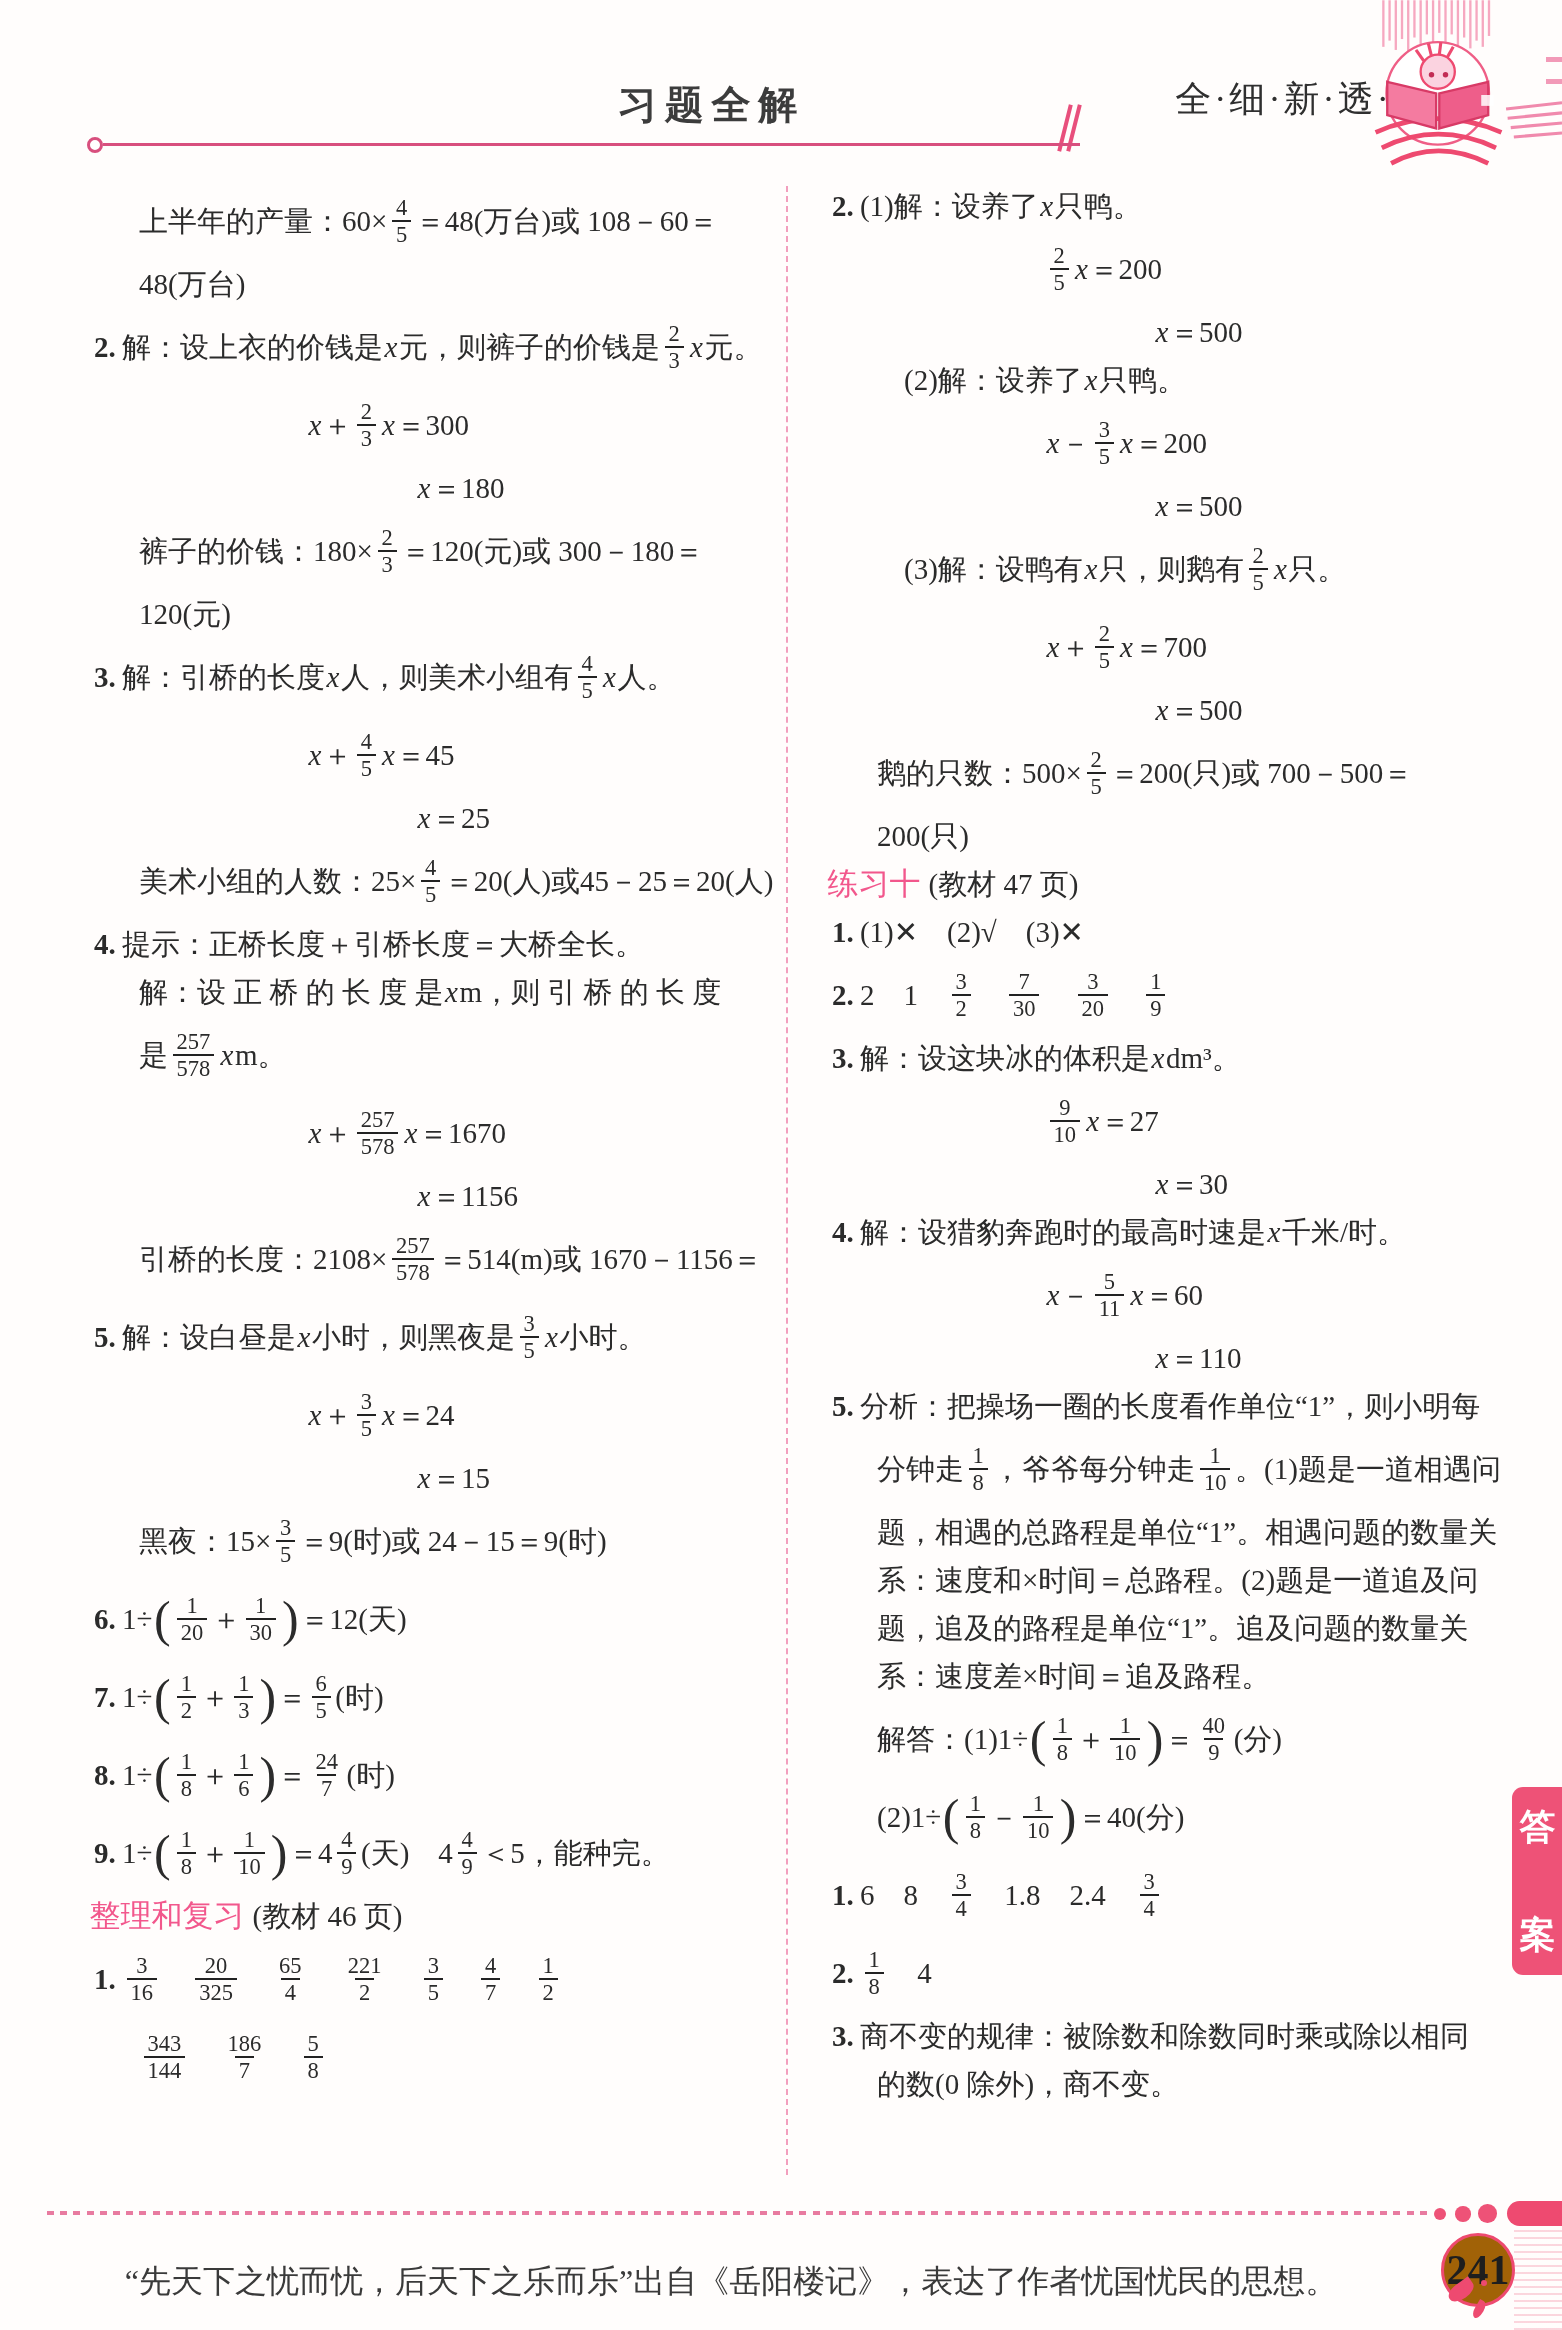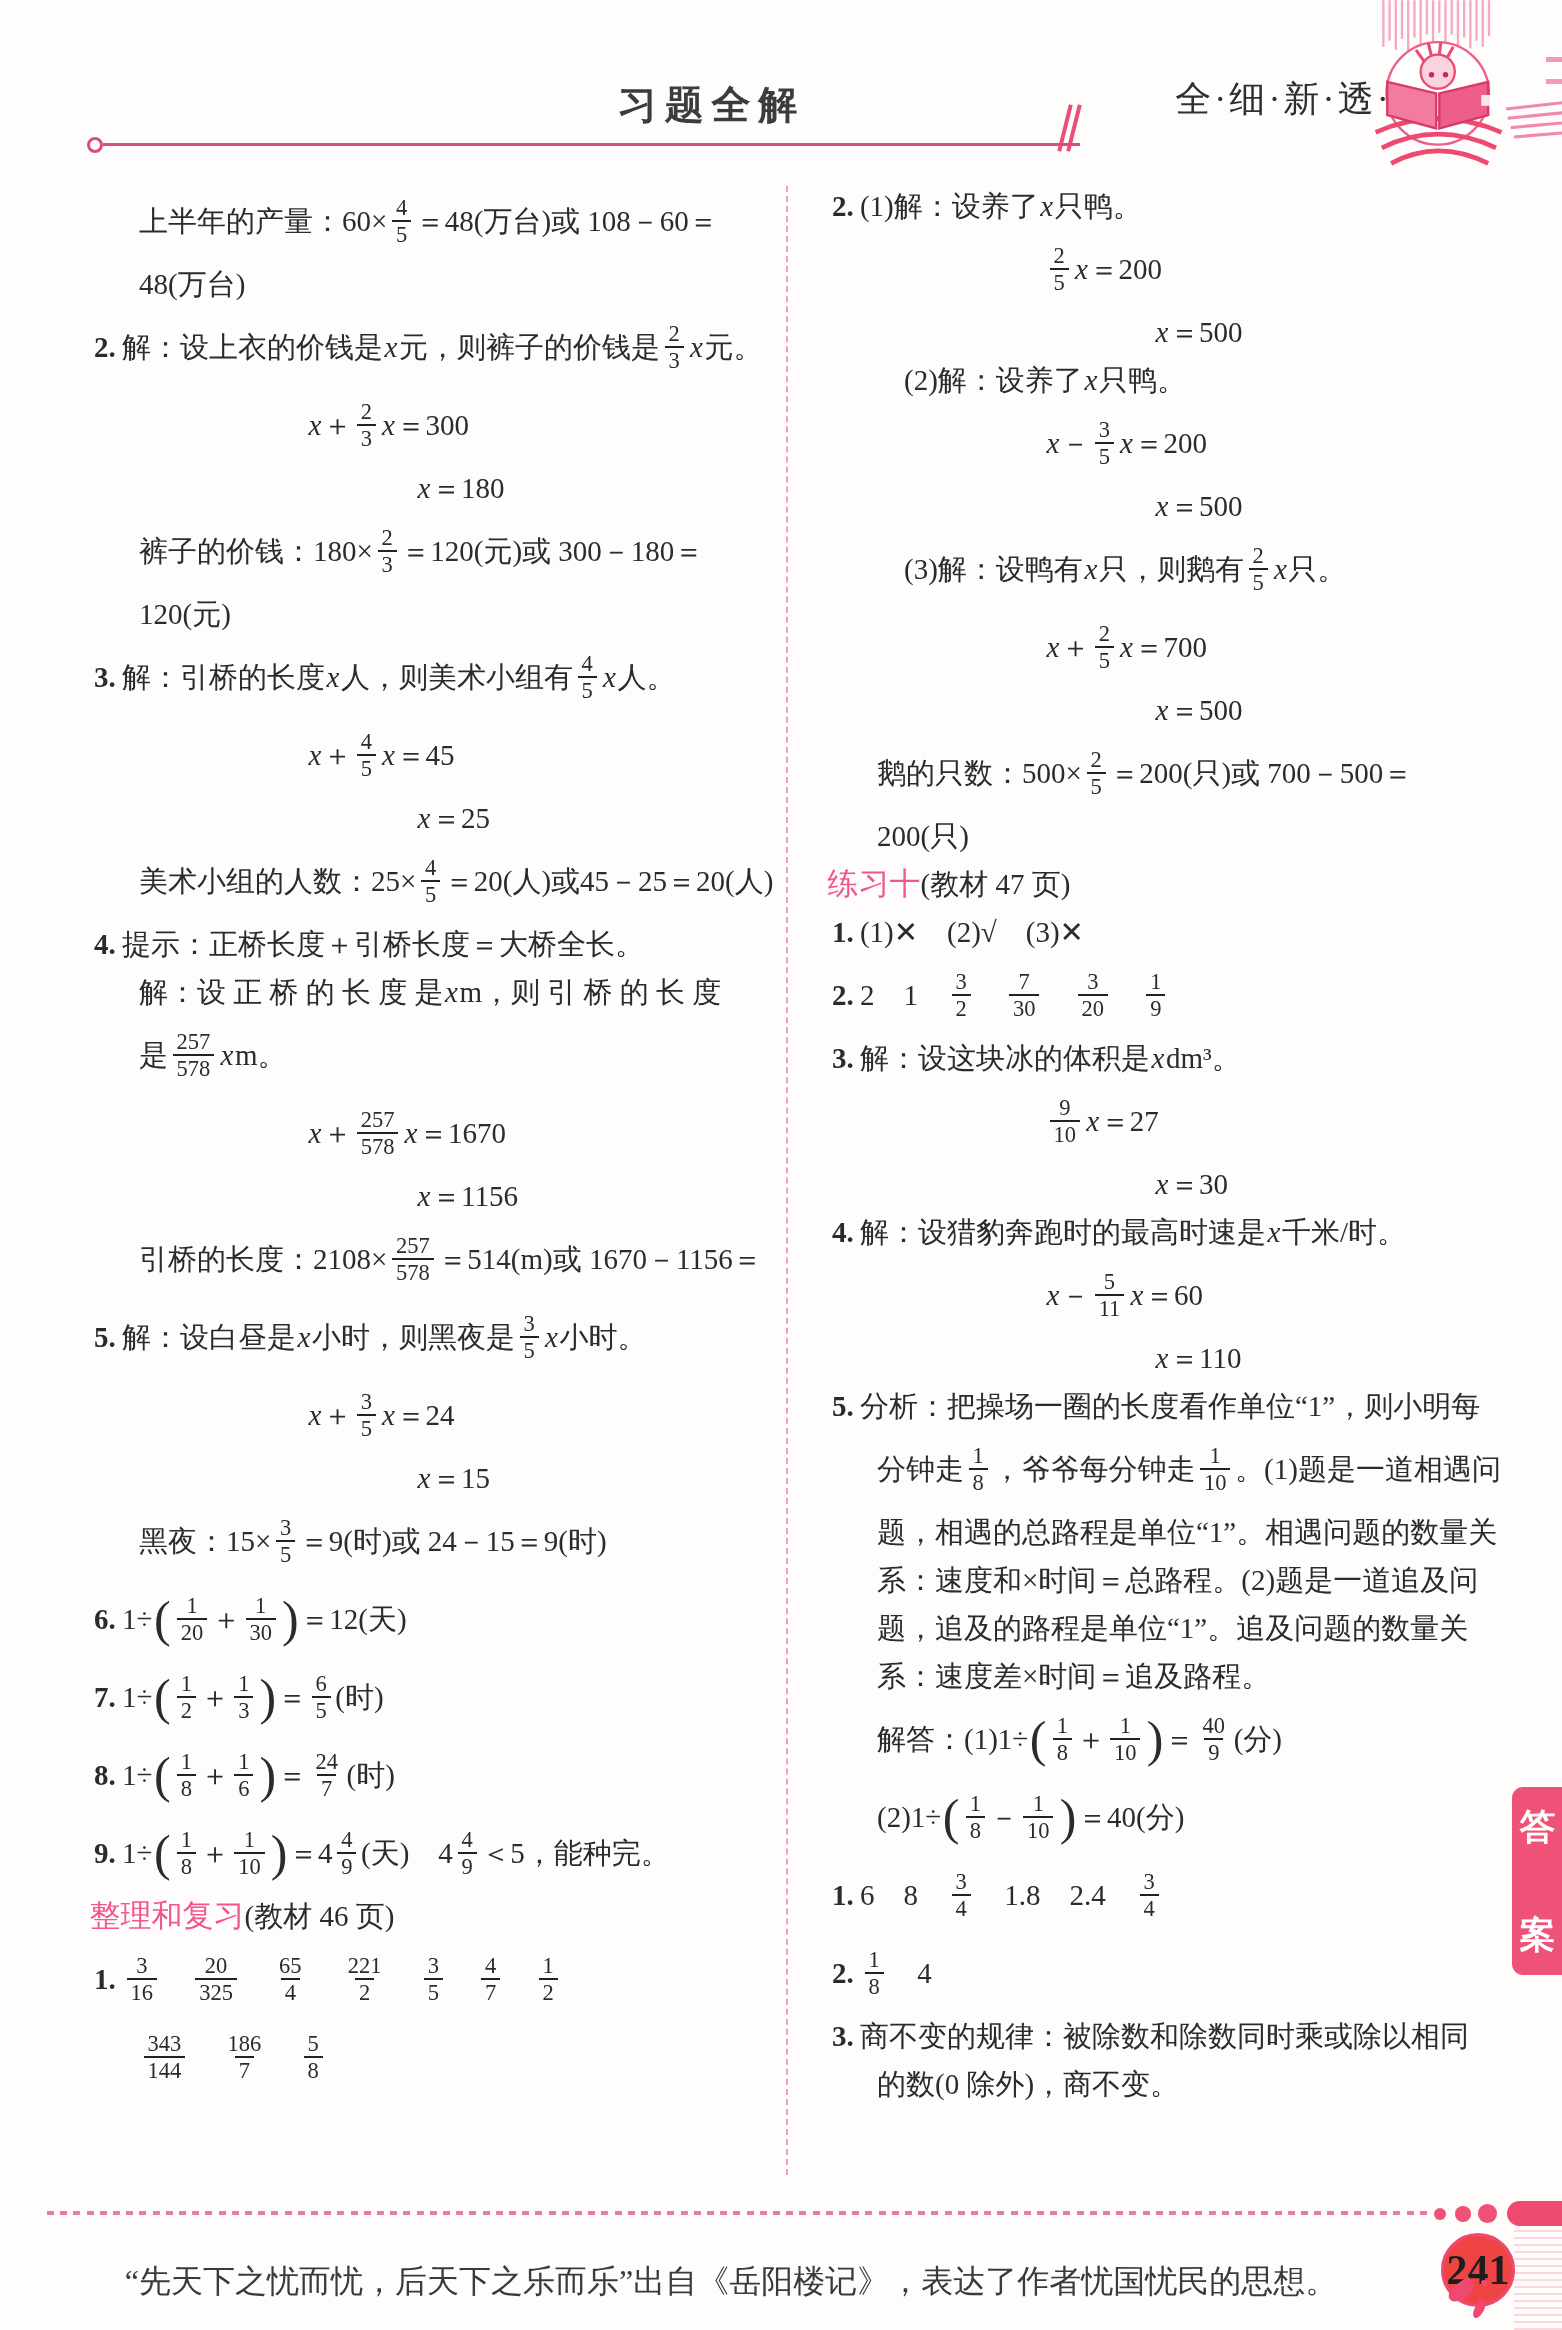--- a/index.html
+++ b/index.html
@@ -40,38 +40,38 @@
   .pk{color:#f2578c;}
   .hd .pk{font-size:31px;}
   .bp{font-size:50px;font-weight:300;line-height:0.8;margin:0 1.6px;color:#2b2b2b;}
   .fr{display:inline-flex;flex-direction:column;align-items:center;vertical-align:middle;margin:0 4.7px;font-size:22.5px;line-height:1.12;}
   .fr .fd{border-top:2.3px solid #222;padding:0 3.9px;}
   .fr .fn{padding:0 3.9px;}
   .b  {padding-left:65px;}
   .s1 {padding-left:92px;}
   .e1 {padding-left:233px;}
   .e2 {padding-left:342px;}
-  .hd {padding-left:15.5px;}
+  .hd {padding-left:15.5px;gap:8px;}
   .nline{padding-left:20px;}
   
   .answer-tab{
     position:absolute;right:0;top:1787px;width:51px;height:188px;
     background:#ee5277;border-radius:11px 0 0 11px;
     display:flex;flex-direction:column;justify-content:space-between;align-items:center;
     padding:15.5px 0;box-sizing:border-box;color:#fff;font-size:36px;font-weight:bold;
   }
   
   .ft-line{position:absolute;top:2211px;left:47px;width:1383px;height:3.9px;
     background:repeating-linear-gradient(90deg,#e87ba0 0 7px,transparent 7px 13.2px);}
   .ft-dot{position:absolute;border-radius:50%;background:#ee5277;}
   .ft-bar{position:absolute;top:2201px;left:1507px;width:55px;height:25px;background:#ee4a70;border-radius:12.4px 0 0 12.4px;}
   .ft-note{position:absolute;top:2260px;left:47px;width:1368px;text-align:center;font-size:32px;color:#3a3a3a;}
   .page-circle{
     position:absolute;top:2233px;left:1441px;width:68px;height:68px;border:3.1px solid #ee4a70;
-    border-radius:50%;background:#ef4444;display:flex;align-items:center;justify-content:center;
+    border-radius:50%;background:#a16207;display:flex;align-items:center;justify-content:center;
     font-size:42px;font-weight:bold;color:#1e1e1e;z-index:3;
   }
   .leaf{position:absolute;background:#ee4a70;border-radius:50% 0 50% 50%;z-index:4;}
   .leaf1{top:2283px;left:1447px;width:28px;height:15.5px;transform:rotate(-35deg);}
   .leaf2{top:2305px;left:1470px;width:18.6px;height:9.3px;transform:rotate(-60deg);}
   .leaf-dot{position:absolute;top:2280px;left:1481px;width:6.2px;height:6.2px;border-radius:50%;background:#ee4a70;z-index:4;}
   .edge-texture{position:absolute;top:2228px;left:1514px;width:49px;height:102px;
     background:repeating-linear-gradient(0deg,rgba(238,74,112,.22) 0 2.3px,transparent 2.3px 7px);}
 </style>
 </head>

